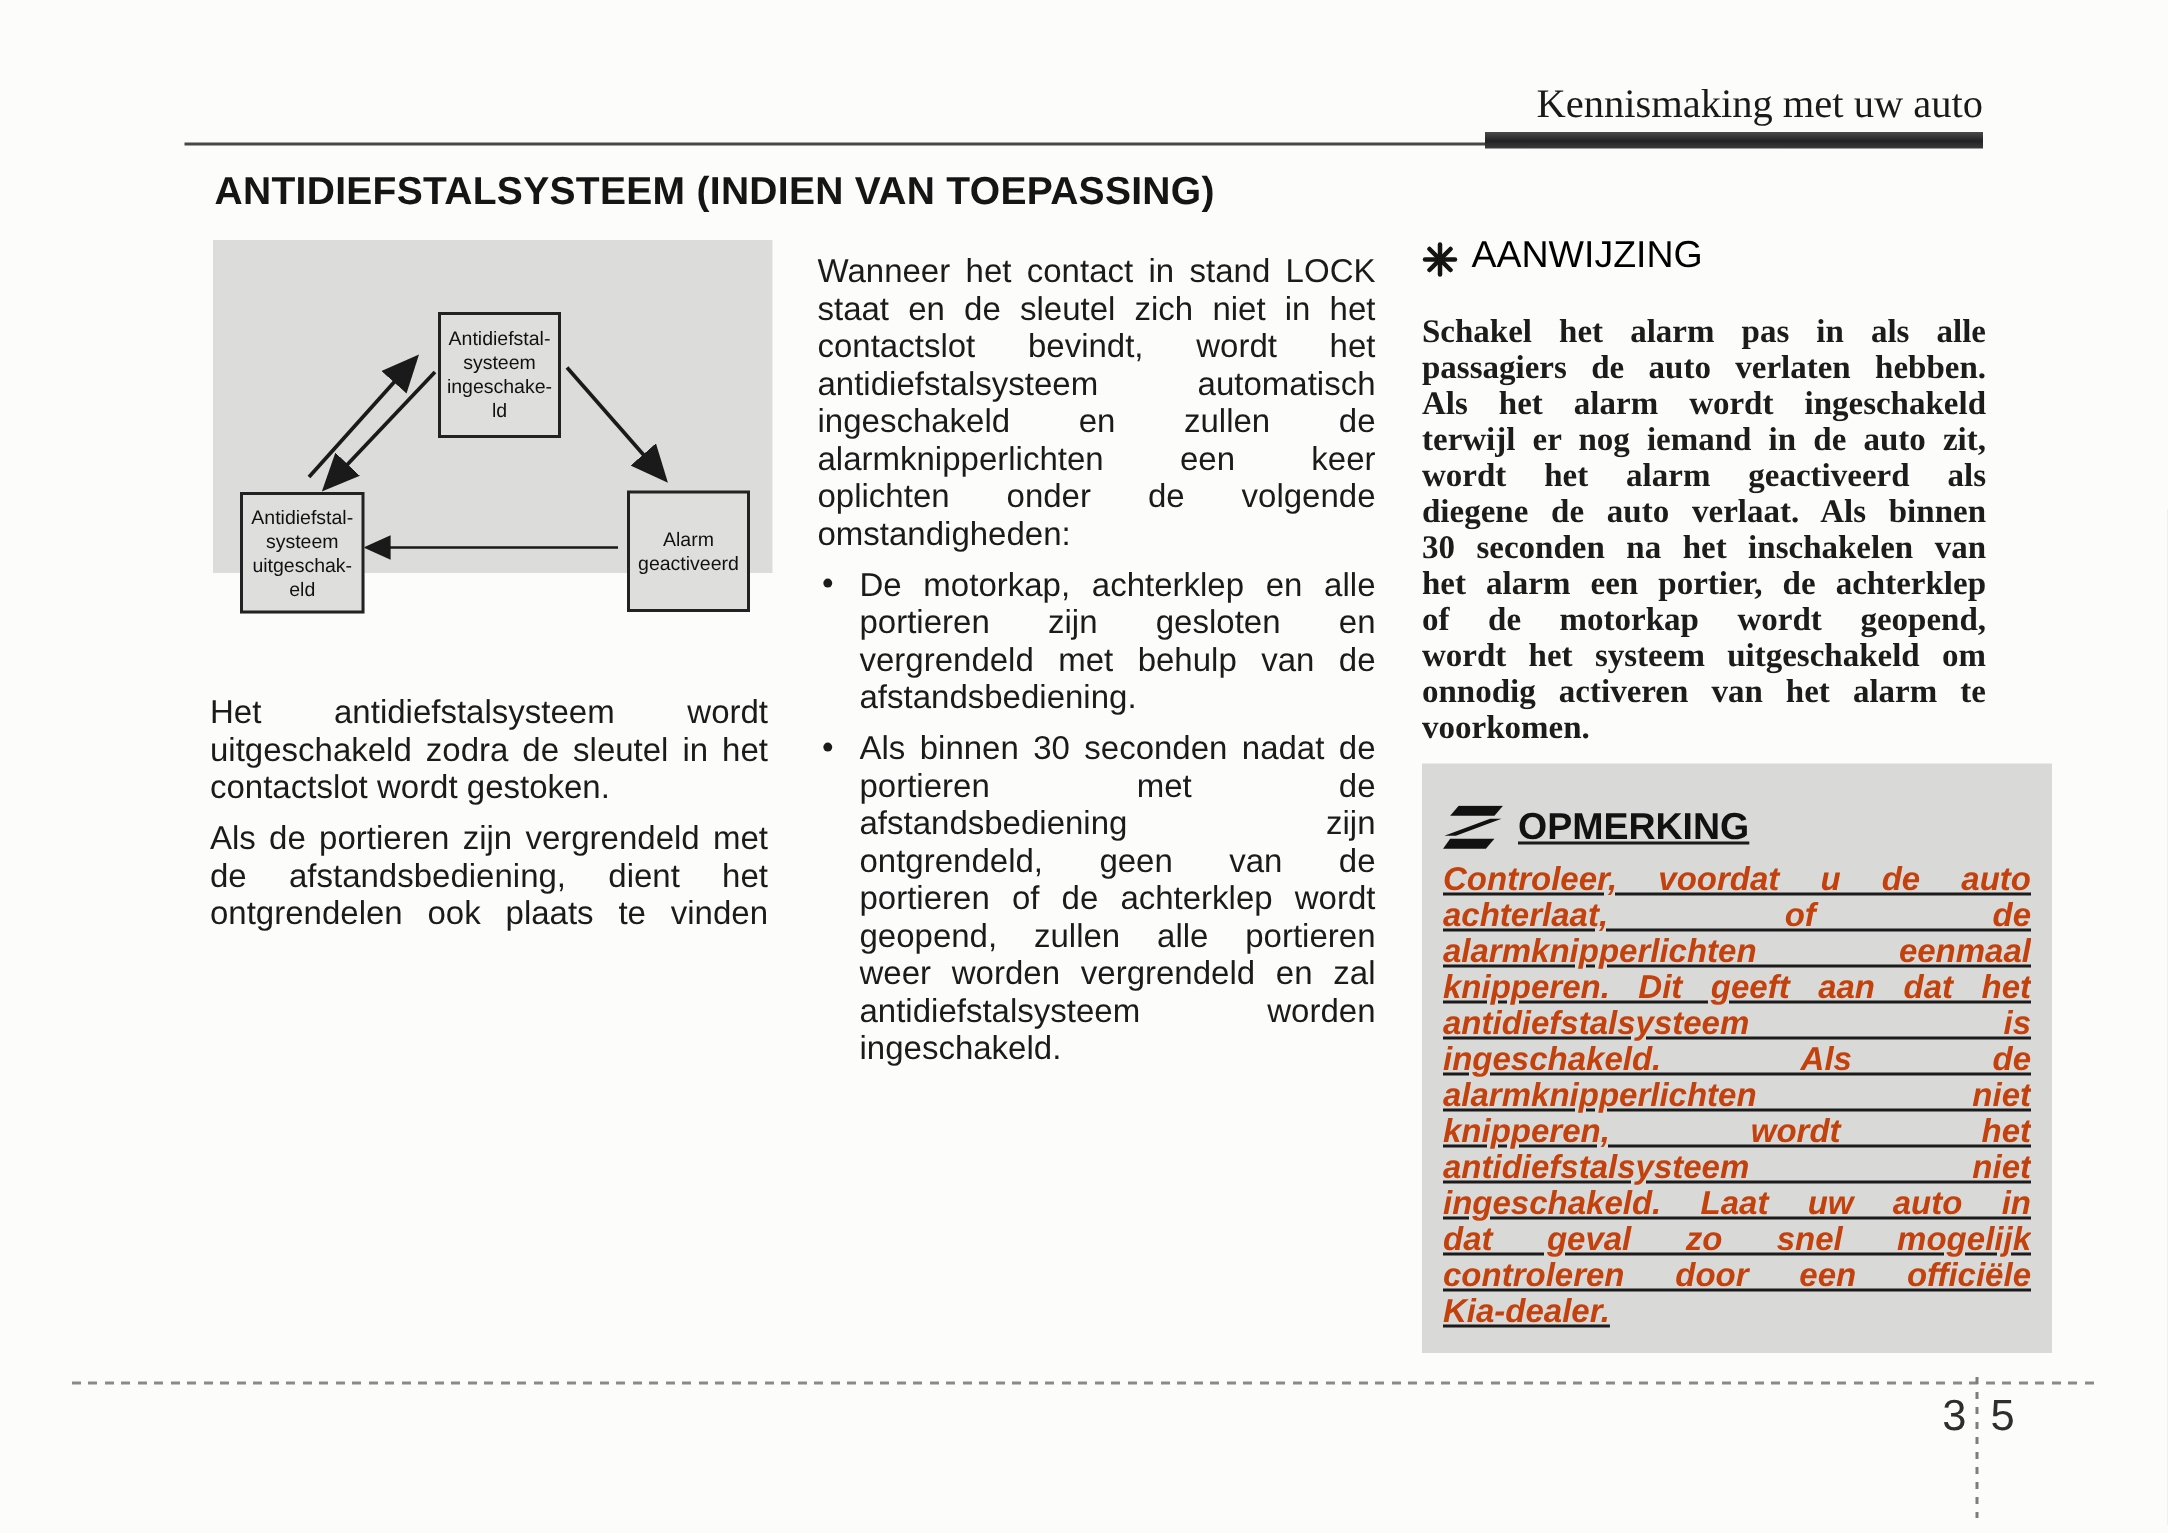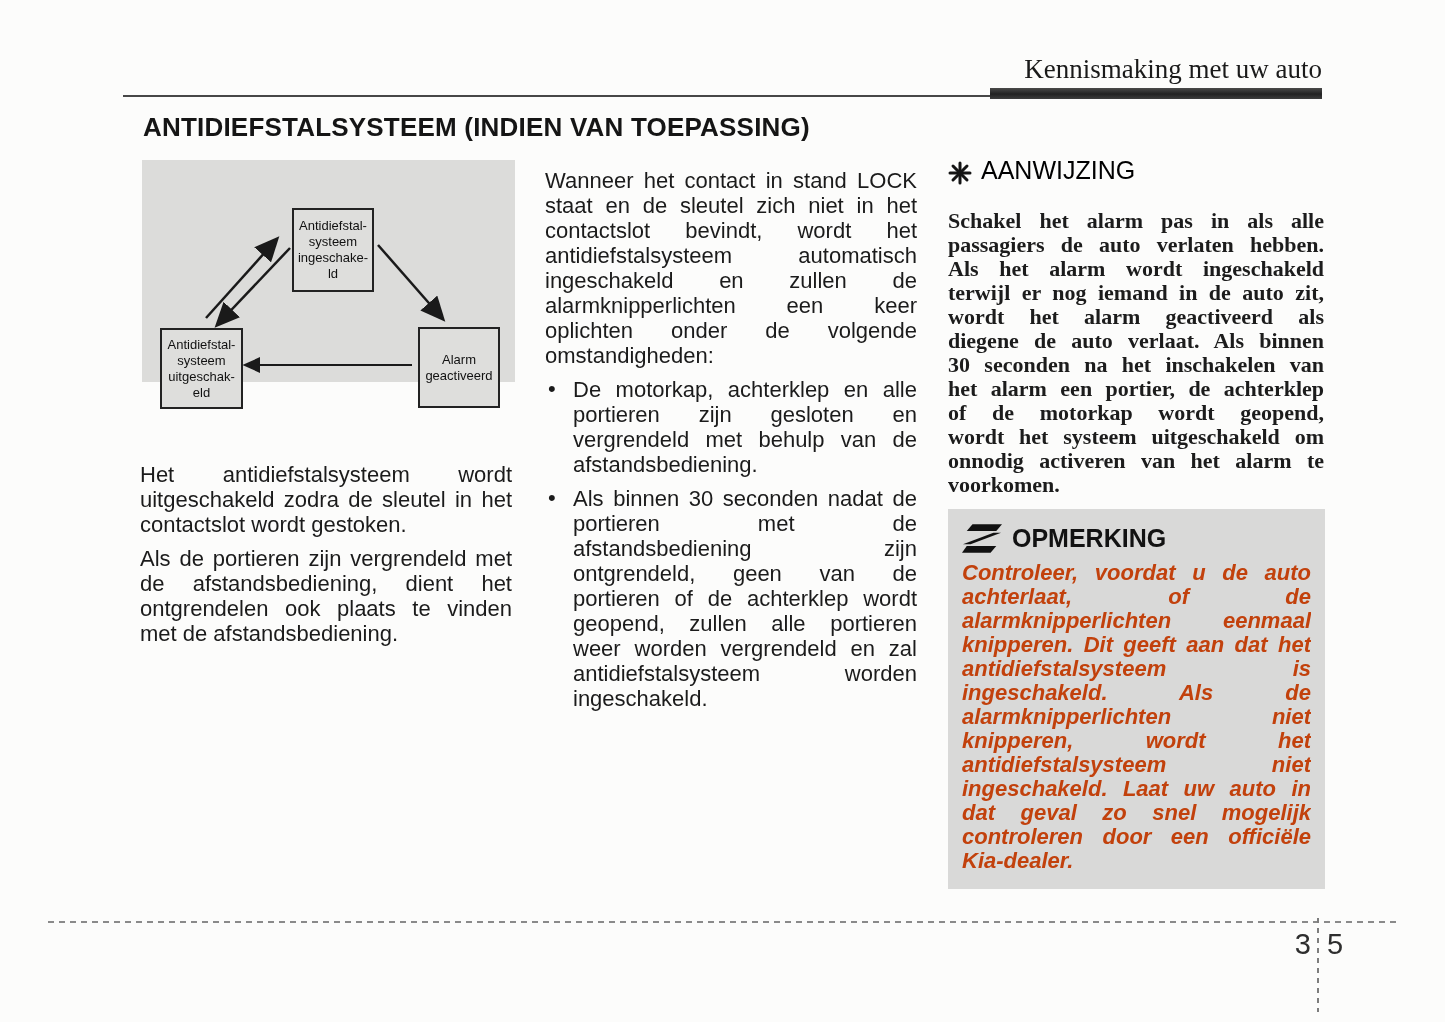--- a/index.html
+++ b/index.html
@@ -37,21 +37,21 @@
   #mid-heading{font-size:25px;line-height:27px;font-weight:bold;white-space:pre-line;color:#141414;}
   #mid-intro{margin-top:11px;}
   #bullets{margin-top:9px;}
   .bullet-item{position:relative;padding-left:28px;margin-bottom:9px;}
   .bullet-marker{position:absolute;left:3px;top:-1px;font-size:22px;}
 
   #right-col{position:absolute;left:948px;top:153px;width:376px;}
   #note-heading{display:flex;align-items:flex-end;gap:9px;font-size:25px;font-weight:normal;color:#000000;height:32px;}
   #note-body{margin-top:24px;font-family:"Liberation Serif",serif;font-weight:bold;
     font-size:22px;line-height:24px;color:#1c1c1c;}
-  #remark-box{margin-top:12px;background:#d9d9d8;padding:13px 14px 16px 14px;box-sizing:border-box;width:377px;}
+  #remark-box{margin-top:12px;background:#d9d9d8;padding:26px 14px 16px 14px;box-sizing:border-box;width:420px;text-decoration:underline;}
   #remark-header{display:flex;align-items:center;gap:10px;font-size:25px;font-weight:bold;color:#121212;height:32px;}
   #remark-body{margin-top:7px;font-weight:bold;font-style:italic;font-size:22px;line-height:24px;color:#c2410c;}
 
   
   #footer-divider{position:absolute;left:48px;top:921px;width:1350px;height:2px;
     background:repeating-linear-gradient(90deg,#8a8a8a 0 6px,transparent 6px 11px);}
   #pagenum-divider{position:absolute;left:1317px;top:918px;width:2px;height:94px;
     background:repeating-linear-gradient(180deg,#7d7d7d 0 5px,transparent 5px 10px);}
   .pagenum{position:absolute;top:928px;font-size:29px;color:#2e2e2e;}
   #chapter-number{left:1285px;width:26px;text-align:right;}
@@ -95,21 +95,20 @@
   <div id="left-col">
     <div class="para">
         <div class="jl">Het antidiefstalsysteem wordt</div>
         <div class="jl">uitgeschakeld zodra de sleutel in het</div>
         <div class="jl jl-last">contactslot wordt gestoken.</div>
       </div>
     <div class="para">
         <div class="jl">Als de portieren zijn vergrendeld met</div>
         <div class="jl">de afstandsbediening, dient het</div>
         <div class="jl">ontgrendelen ook plaats te vinden</div>
-        <div class="jl jl-last">met de afstandsbediening.</div>
       </div>
   </div>
 
   <div id="mid-col">
     <div id="mid-intro">
         <div class="jl">Wanneer het contact in stand LOCK</div>
         <div class="jl">staat en de sleutel zich niet in het</div>
         <div class="jl">contactslot bevindt, wordt het</div>
         <div class="jl">antidiefstalsysteem automatisch</div>
         <div class="jl">ingeschakeld en zullen de</div>

